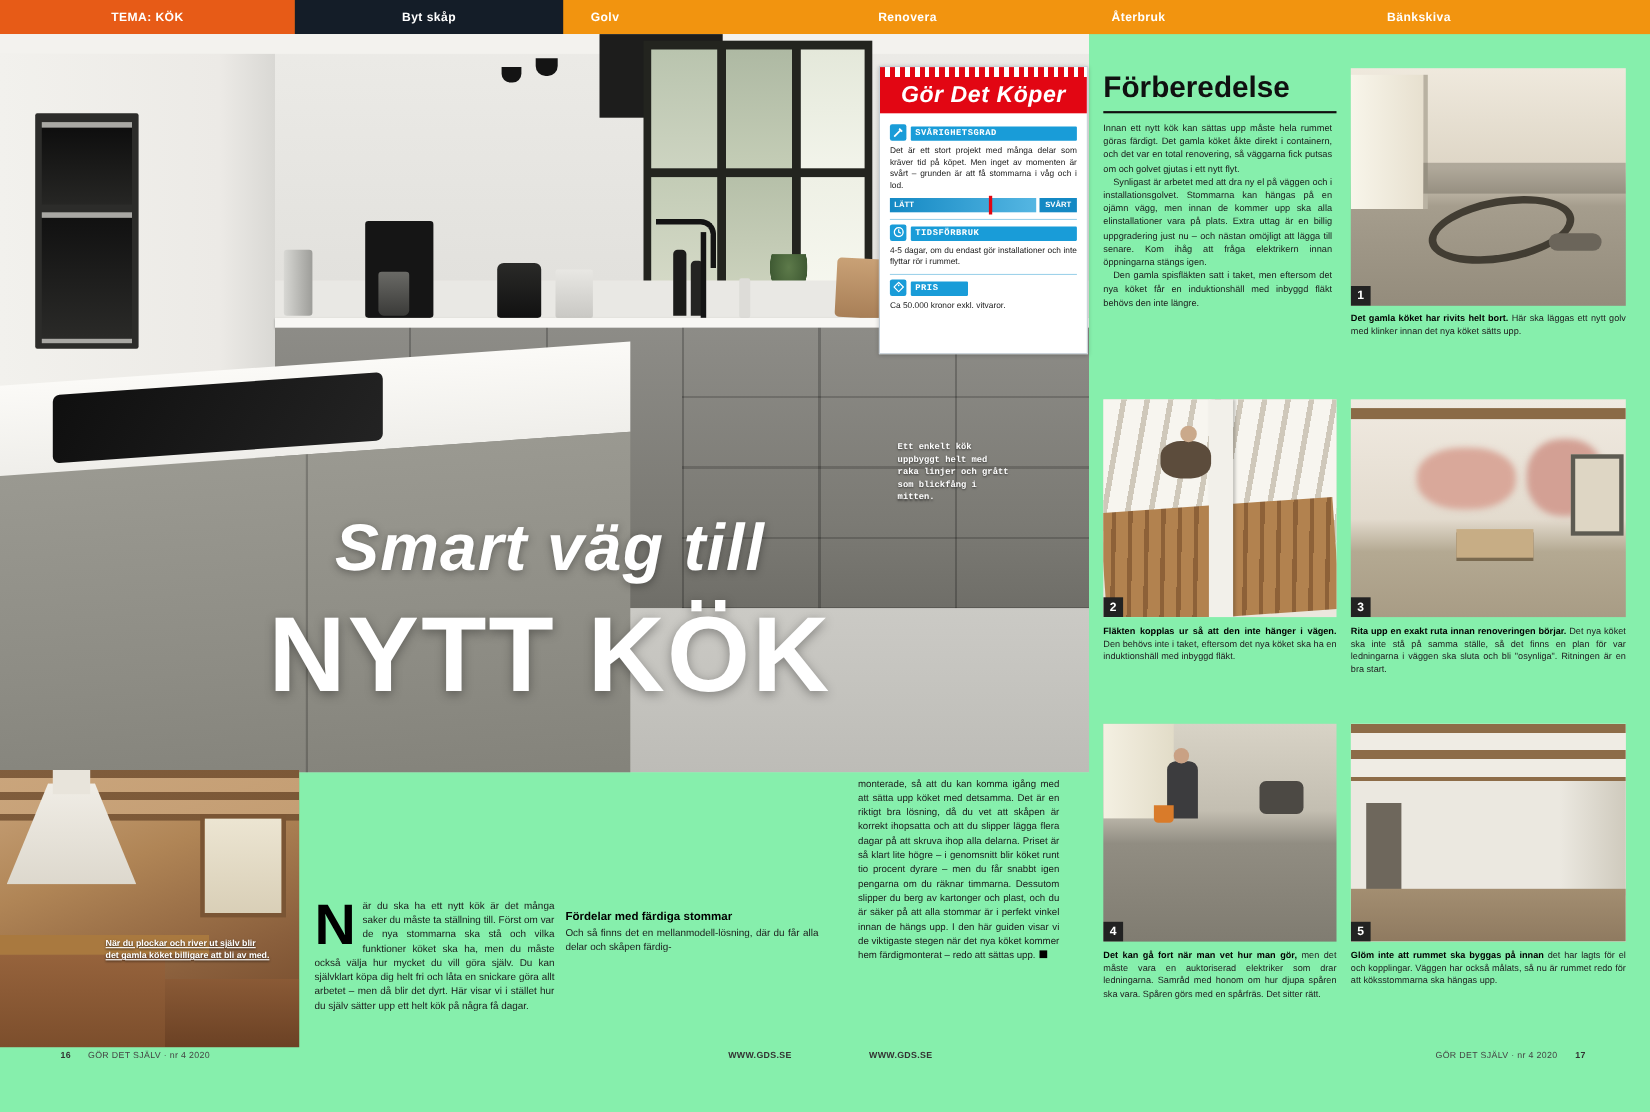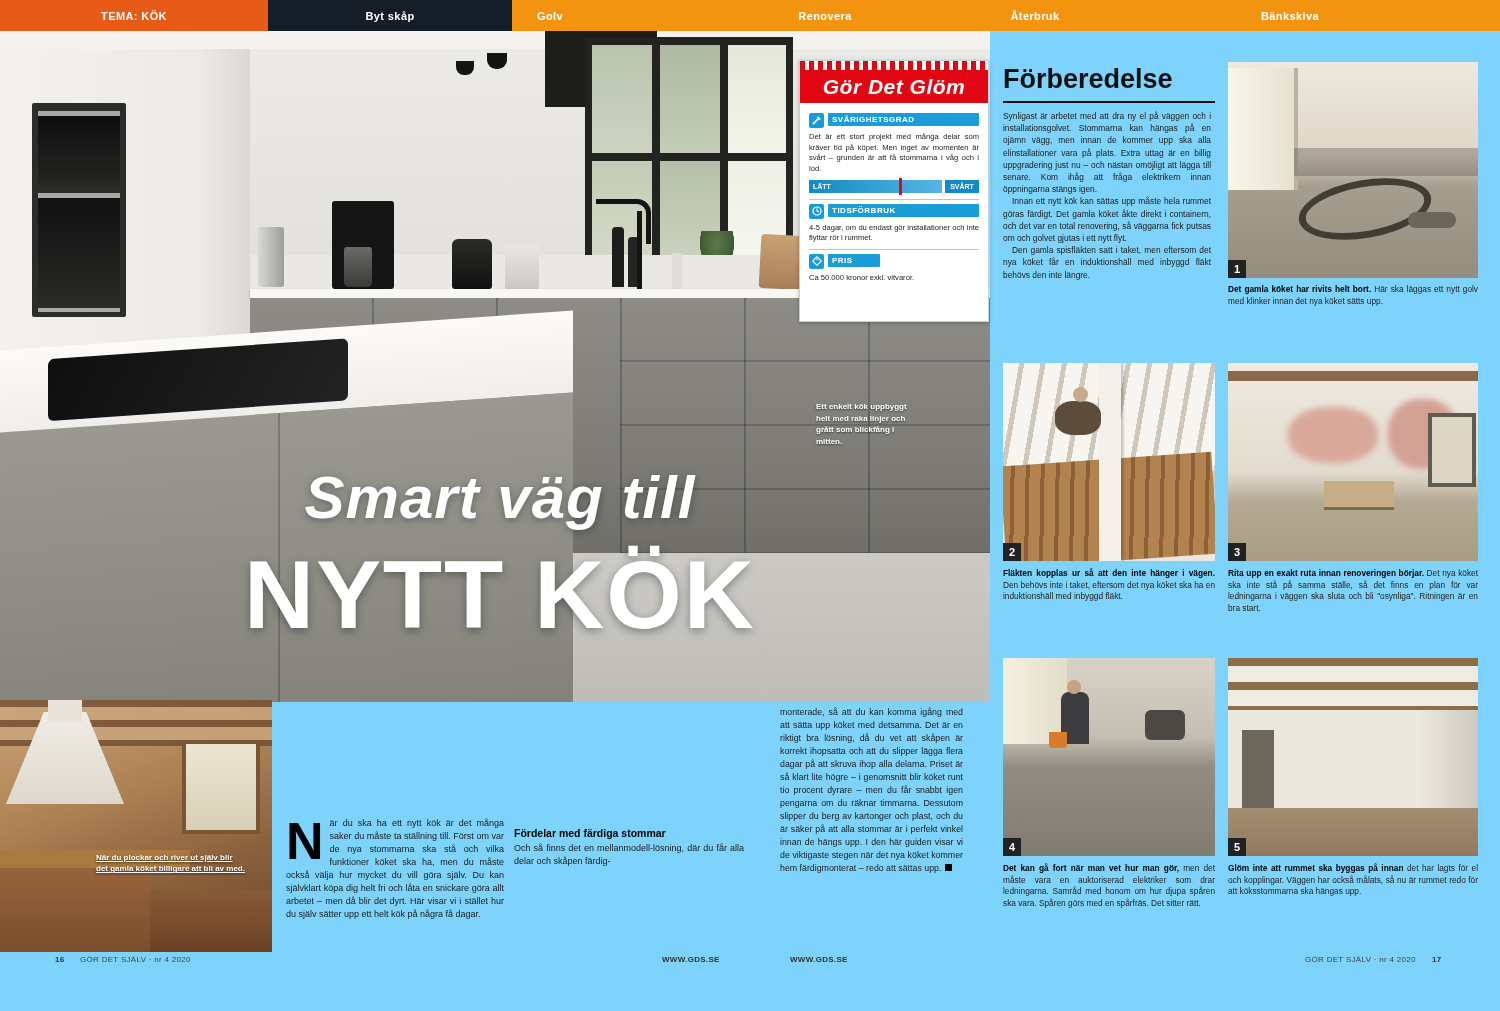--- a/index.html
+++ b/index.html
@@ -1,46 +1,46 @@
 <!DOCTYPE html>
 <html><head>
 <meta charset="utf-8">
 <style>
   html,body{margin:0;padding:0;background:#ffffff;}
-  #spread{position:relative;width:1500px;height:1011px;margin:0 auto;background:#7dd3fc;
+  #spread{position:relative;width:1500px;height:1011px;margin:0 auto;background:#86efac;
           font-family:"Liberation Sans",sans-serif;overflow:hidden;}
 
   
   .nav{position:absolute;left:0;top:0;width:1500px;height:31px;background:#F2940F;}
   .nav .tab{position:absolute;top:0;height:31px;display:flex;align-items:center;justify-content:center;
             color:#fff;font-size:11px;font-weight:700;letter-spacing:.4px;}
   .tab-red{left:0;width:268px;background:#E75B17;}
   .tab-dark{left:268px;width:244px;background:#141D28;}
   .tab-plain{background:transparent;}
 
   
   .kitchen{position:absolute;left:0;top:31px;width:990px;height:671px;overflow:hidden;
            background:linear-gradient(180deg,#ecebe7 0%,#e0dfdb 40%,#d3d2ce 100%);}
   .kicker{position:absolute;left:250px;top:432px;width:500px;text-align:center;color:#fff;
           font-size:60px;font-weight:700;font-style:italic;letter-spacing:1px;
           text-shadow:0 2px 8px rgba(0,0,0,.35);}
   .headline{position:absolute;left:235px;top:508px;width:530px;text-align:center;color:#fff;
           font-size:97px;font-weight:700;letter-spacing:2px;
           text-shadow:0 3px 10px rgba(0,0,0,.35);}
   .hero-cap{position:absolute;left:816px;top:370px;width:104px;color:#fff;font-size:8px;
-          font-weight:700;line-height:1.45;text-shadow:0 1px 2px rgba(0,0,0,.6);}
+          font-weight:700;line-height:1.45;text-shadow:0 1px 2px rgba(0,0,0,.6);font-family:Liberation Mono, monospace;}
 
   
   .factbox{position:absolute;left:799px;top:60px;width:188px;height:260px;background:#fff;
            border:1px solid #c6cfd6;box-shadow:0 1px 4px rgba(0,0,0,.25);}
   .fb-perf{height:9px;background:repeating-linear-gradient(90deg,#E20613 0 5px,#ffffff 5px 9px);}
   .fb-brand{height:33px;background:#E20613;color:#fff;display:flex;align-items:center;justify-content:center;
             font-size:21px;font-weight:700;font-style:italic;letter-spacing:.5px;}
   .fb-body{padding:7px 9px 5px 9px;}
-  .fb-row{display:flex;align-items:flex-start;gap:4px;margin:3px 0 4px 0;}
+  .fb-row{display:flex;align-items:flex-end;gap:4px;margin:3px 0 4px 0;font-family:Liberation Mono, monospace;}
   .fb-ico{width:15px;height:15px;background:#199CD8;border-radius:2px;display:flex;align-items:center;justify-content:center;flex:0 0 15px;}
   .fb-bar{flex:1;background:#199CD8;color:#fff;font-size:8px;font-weight:700;letter-spacing:.5px;
           padding:2px 4px;border-radius:1px;}
   .fb-text{margin:0 0 5px 0;font-size:7.6px;line-height:1.4;color:#1b1b1b;text-align:justify;}
   .fb-scale{display:flex;gap:3px;align-items:stretch;margin:2px 0 6px 0;}
   .fb-scale-bar{position:relative;flex:1;height:13px;background:linear-gradient(90deg,#1489c4,#55b6e2);
           color:#fff;font-size:7px;font-weight:700;display:flex;align-items:center;padding-left:4px;}
   .fb-marker{position:absolute;left:68%;top:-2px;width:3px;height:17px;background:#E20613;}
   .fb-scale-chip{flex:0 0 34px;height:13px;background:#1489c4;color:#fff;font-size:7px;font-weight:700;
           display:flex;align-items:center;justify-content:center;}
@@ -150,21 +150,21 @@
       <div class="sh" style="left:290px;top:82px;width:2px;height:318px;background:rgba(0,0,0,.2);"></div>
     </div>
 
     <div class="kicker">Smart väg till</div>
     <div class="headline">NYTT KÖK</div>
     <div class="hero-cap">Ett enkelt kök uppbyggt helt med raka linjer och grått som blickfång i mitten.</div>
   </div>
 
   <aside class="factbox">
     <div class="fb-perf"></div>
-    <div class="fb-brand">Gör Det Glöm</div>
+    <div class="fb-brand">Gör Det Köper</div>
     <div class="fb-body">
       <div class="fb-row">
         <span class="fb-ico">
           <svg width="9" height="9" viewBox="0 0 10 10">
               <path d="M1 9 L7 3 M6 1 L9 4" stroke="#fff" stroke-width="1.8" fill="none"></path>
             </svg>
         </span>
         <span class="fb-bar">SVÅRIGHETSGRAD</span>
       </div>
       <p class="fb-text">Det är ett stort projekt med många delar som kräver tid på köpet. Men inget av momenten är svårt – grunden är att få stommarna i våg och i lod.</p>
@@ -219,22 +219,22 @@
     <div class="subhead">Fördelar med färdiga stommar</div>
     <span>Och så finns det en mellanmodell-lösning, där du får alla delar och skåpen färdig-</span>
   </div>
   <div class="col col3">
     <span>monterade, så att du kan komma igång med att sätta upp köket med detsamma. Det är en riktigt bra lösning, då du vet att skåpen är korrekt ihopsatta och att du slipper lägga flera dagar på att skruva ihop alla delarna. Priset är så klart lite högre – i genomsnitt blir köket runt tio procent dyrare – men du får snabbt igen pengarna om du räknar timmarna. Dessutom slipper du berg av kartonger och plast, och du är säker på att alla stommar är i perfekt vinkel innan de hängs upp. I den här guiden visar vi de viktigaste stegen när det nya köket kommer hem färdigmonterat – redo att sättas upp.</span><span class="endmark"></span>
   </div>
 
   <div class="rp-title">Förberedelse</div>
   <div class="rp-rule"></div>
   <div class="rp-intro">
+    <p>Innan ett nytt kök kan sättas upp måste hela rummet göras färdigt. Det gamla köket åkte direkt i containern, och det var en total renovering, så väggarna fick putsas om och golvet gjutas i ett nytt flyt.</p>
     <p>Synligast är arbetet med att dra ny el på väggen och i installationsgolvet. Stommarna kan hängas på en ojämn vägg, men innan de kommer upp ska alla elinstallationer vara på plats. Extra uttag är en billig uppgradering just nu – och nästan omöjligt att lägga till senare. Kom ihåg att fråga elektrikern innan öppningarna stängs igen.</p>
-    <p>Innan ett nytt kök kan sättas upp måste hela rummet göras färdigt. Det gamla köket åkte direkt i containern, och det var en total renovering, så väggarna fick putsas om och golvet gjutas i ett nytt flyt.</p>
     <p>Den gamla spisfläkten satt i taket, men eftersom det nya köket får en induktionshäll med inbyggd fläkt behövs den inte längre.</p>
   </div>
 
   <div class="photo" style="left:1228px;top:62px;width:250px;height:216px;background:linear-gradient(180deg,#efe9dd 0%,#ded6c6 42%,#a59d8d 58%,#948c7c 100%);">
     <div class="sh" style="left:0;top:6px;width:66px;height:122px;background:linear-gradient(90deg,#f8f5ea,#e7e0cf);border-right:4px solid #b9b2a2;"></div>
     <div class="sh" style="left:66px;top:86px;width:184px;height:28px;background:rgba(90,84,72,.35);"></div>
     <div class="sh" style="left:70px;top:118px;width:120px;height:44px;border:7px solid #423d33;border-radius:50%;transform:rotate(-10deg);"></div>
     <div class="sh" style="left:180px;top:150px;width:48px;height:16px;background:#6b655a;border-radius:8px;"></div>
     <div class="badge">1</div>
   </div>

